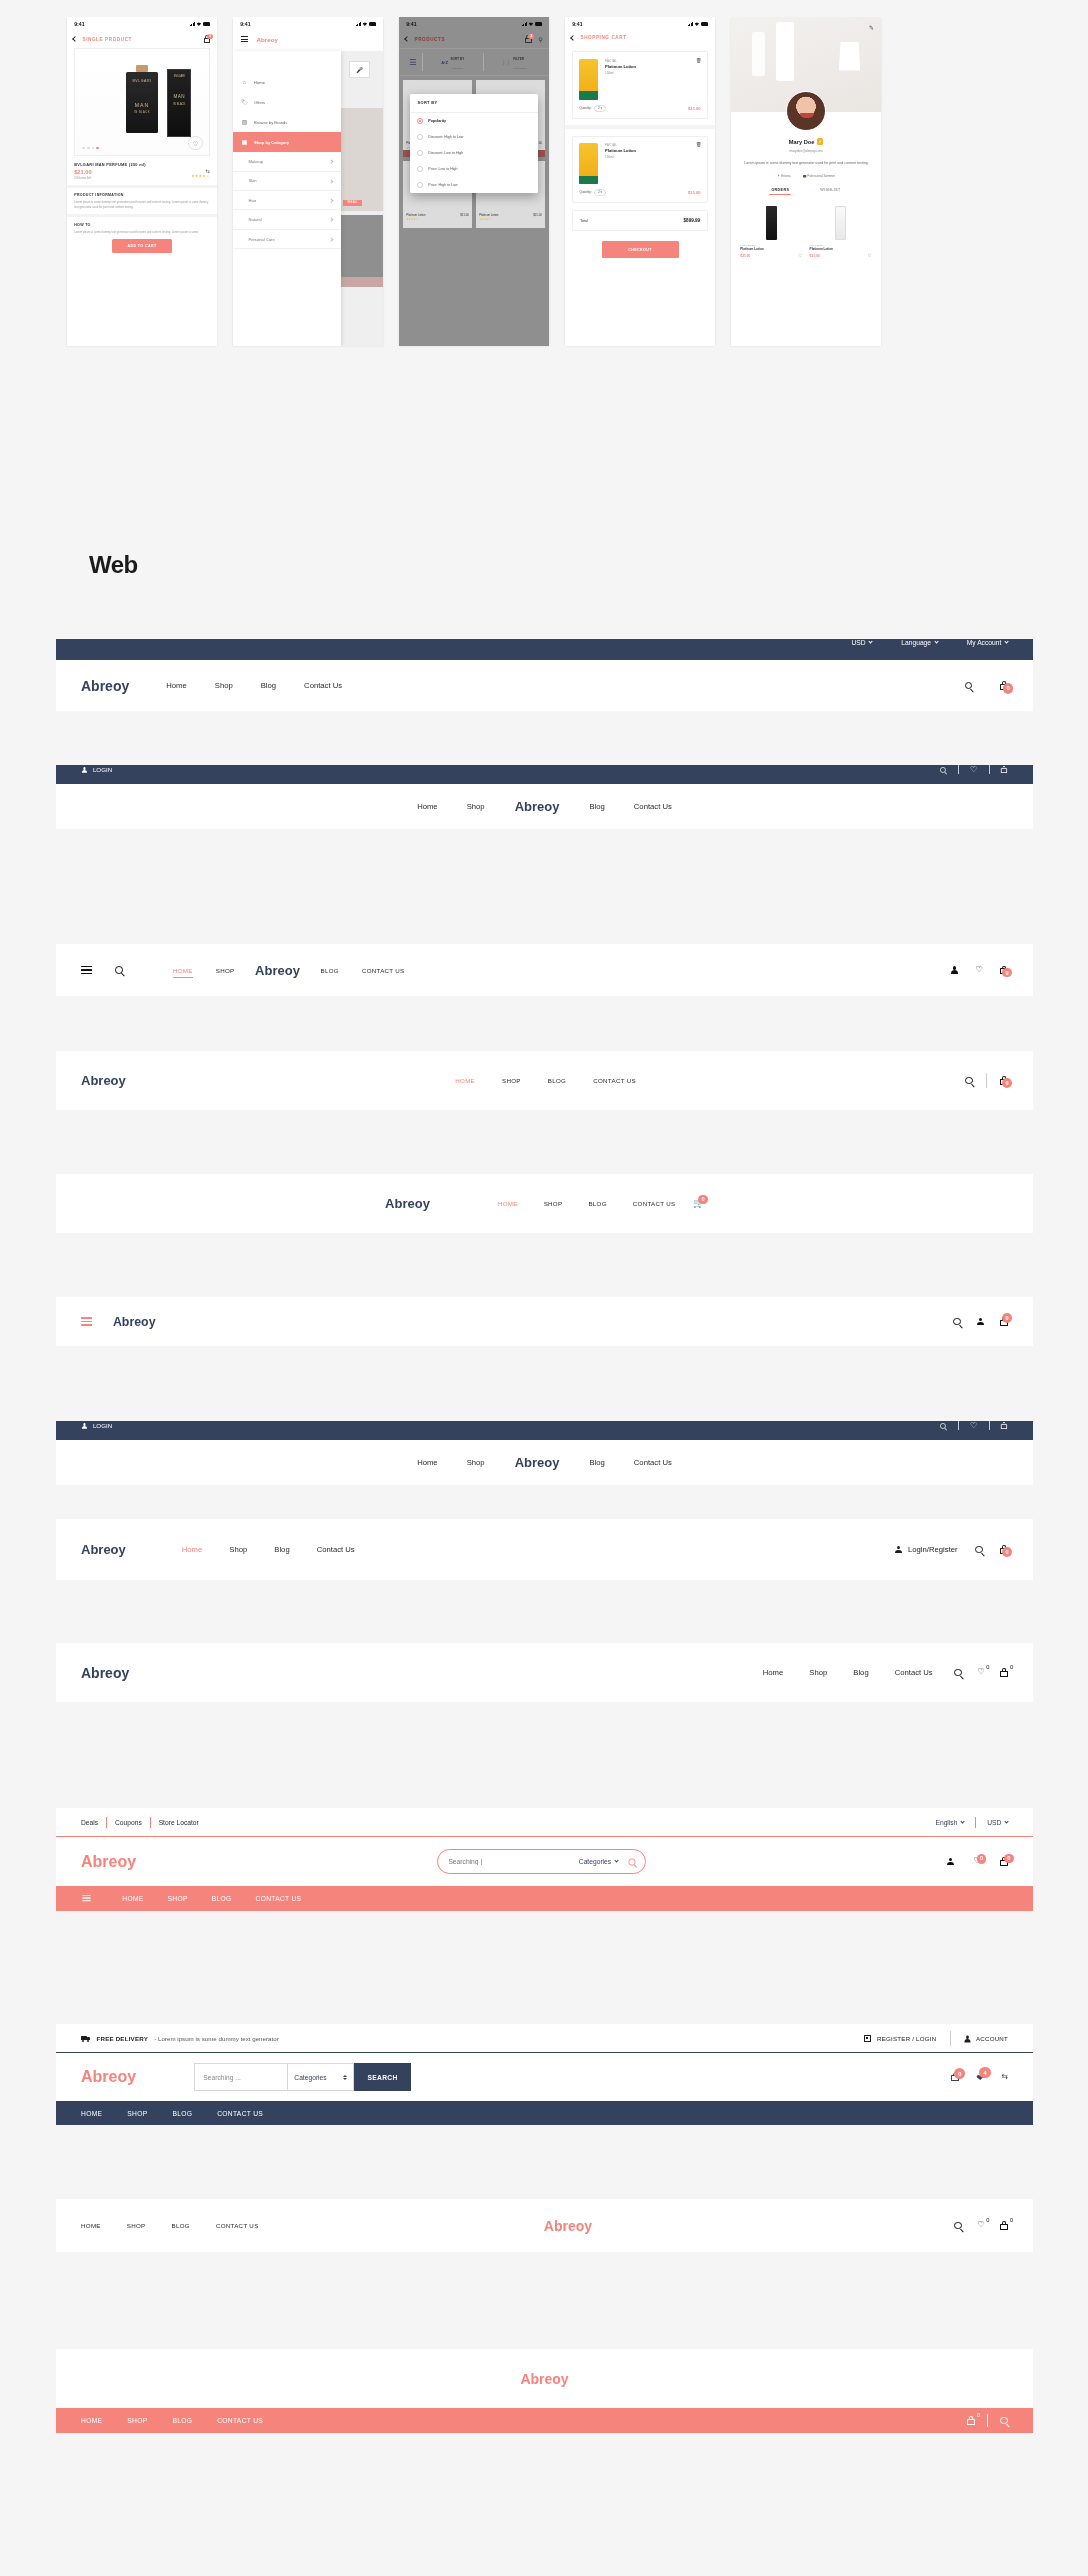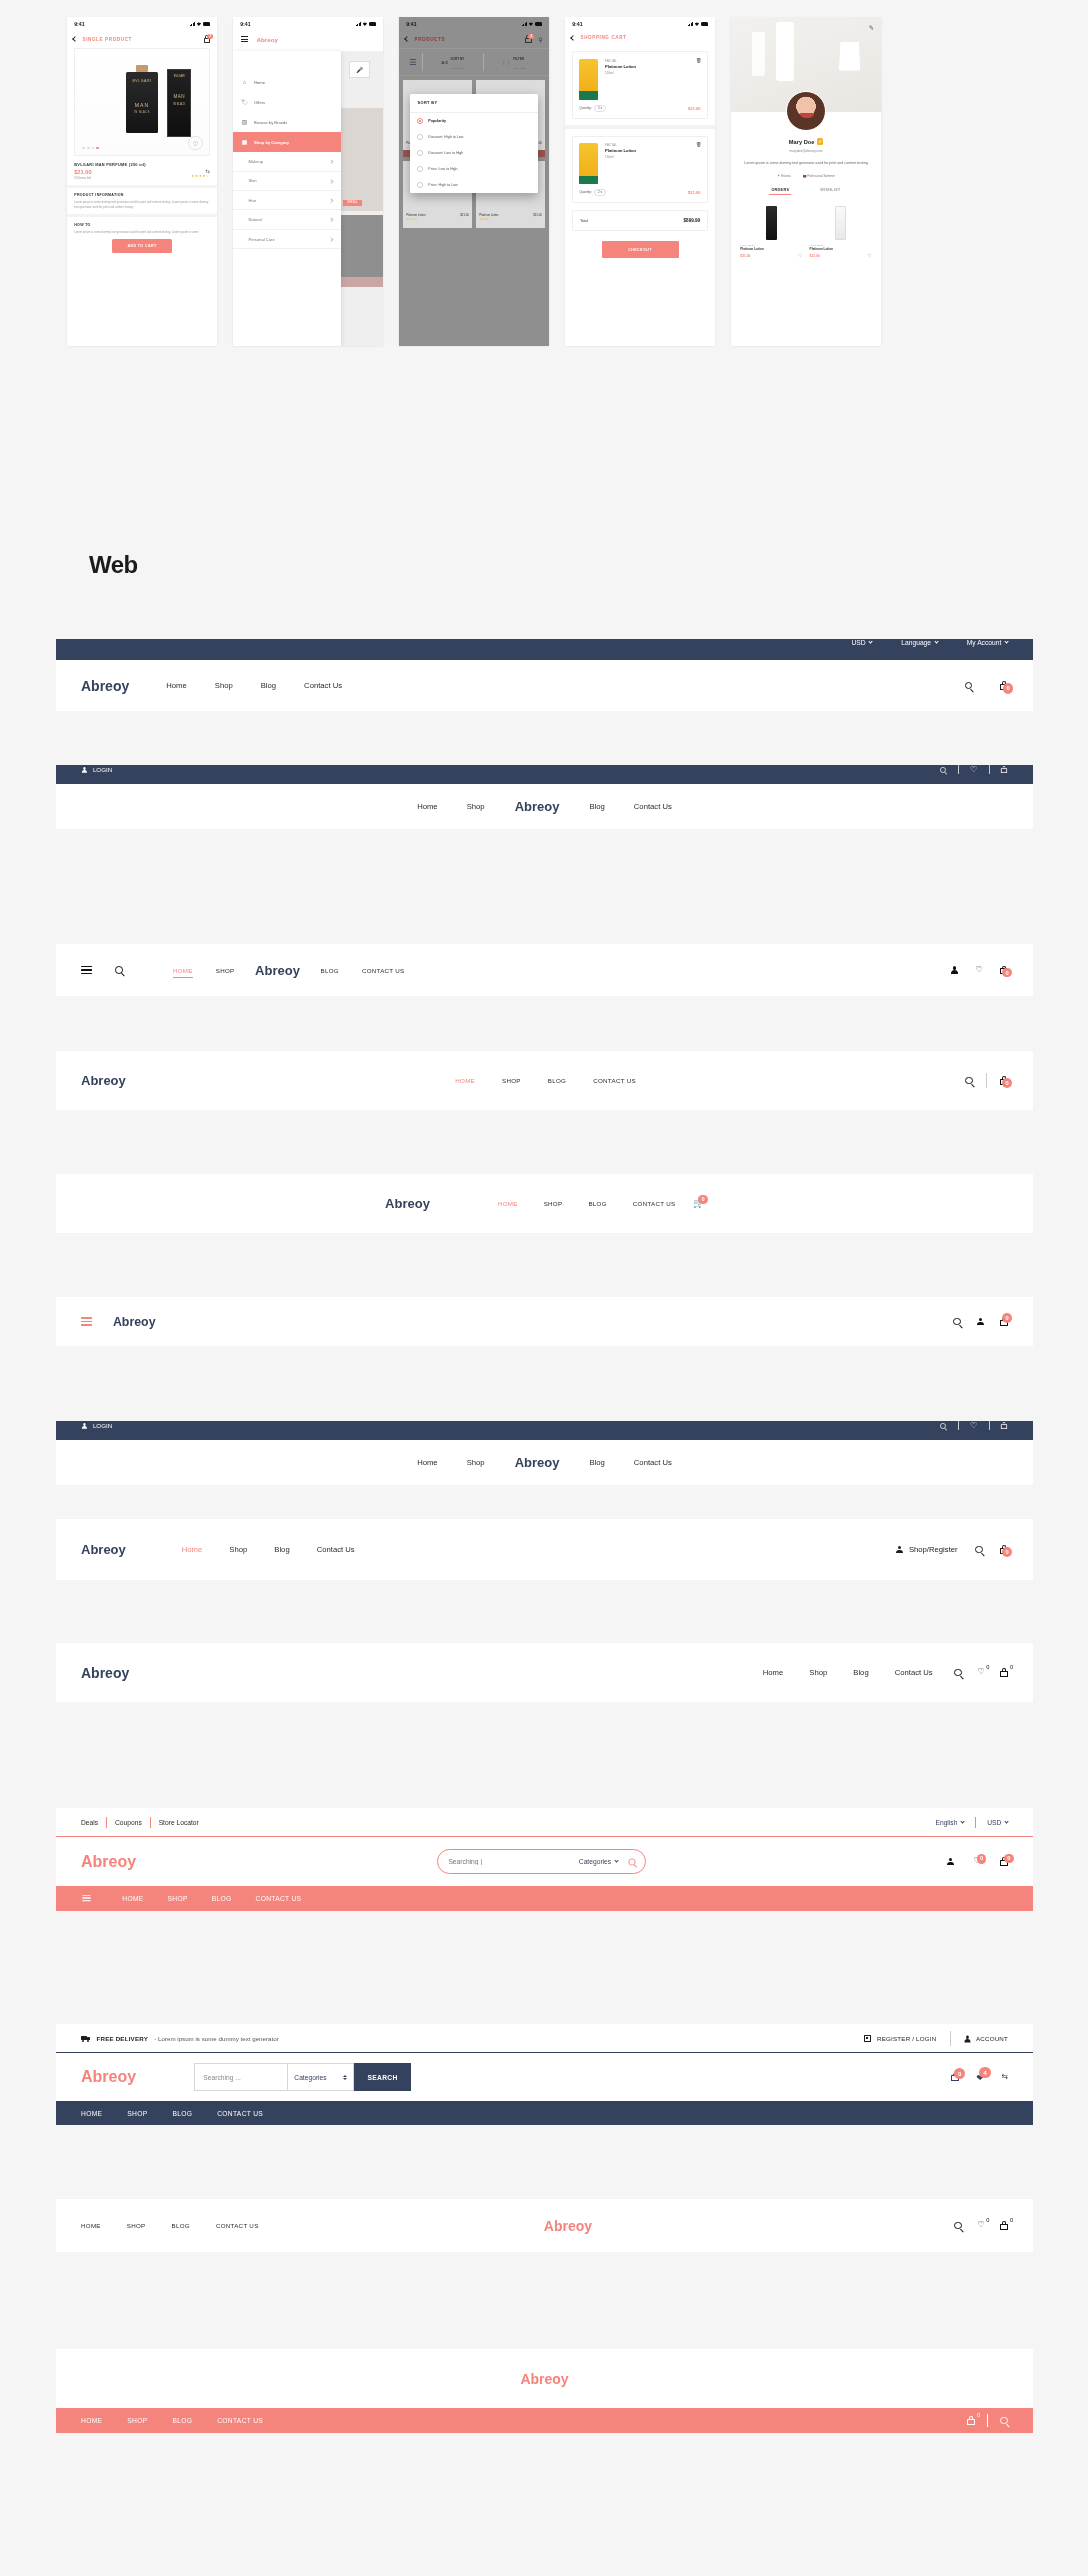--- a/index.html
+++ b/index.html
@@ -770,21 +770,21 @@
         <a href="#">Blog</a>
         <a href="#">Contact Us</a>
       </span>
       <span class="sp"></span>
       <span class="icons" style="gap:17.5px;color:#1d1d1d;">
         <span style="display:flex;align-items:center;gap:6.2px;font-size:7.7px;">
           <span class="i-user">
               <i></i>
               <b></b>
             </span>
-          <span>Shop/Register</span>
+          <span>Login/Register</span>
         </span>
         <span class="ic i-search"></span>
         <span class="ic i-bag">
             <i></i>
             <b></b>
           <span class="bdg" style="width:9.8px;height:9.8px;font-size:5.7px;right:-4.1px;bottom:-3.1px;">0</span>
           </span>
       </span>
     </div>
   </div>

